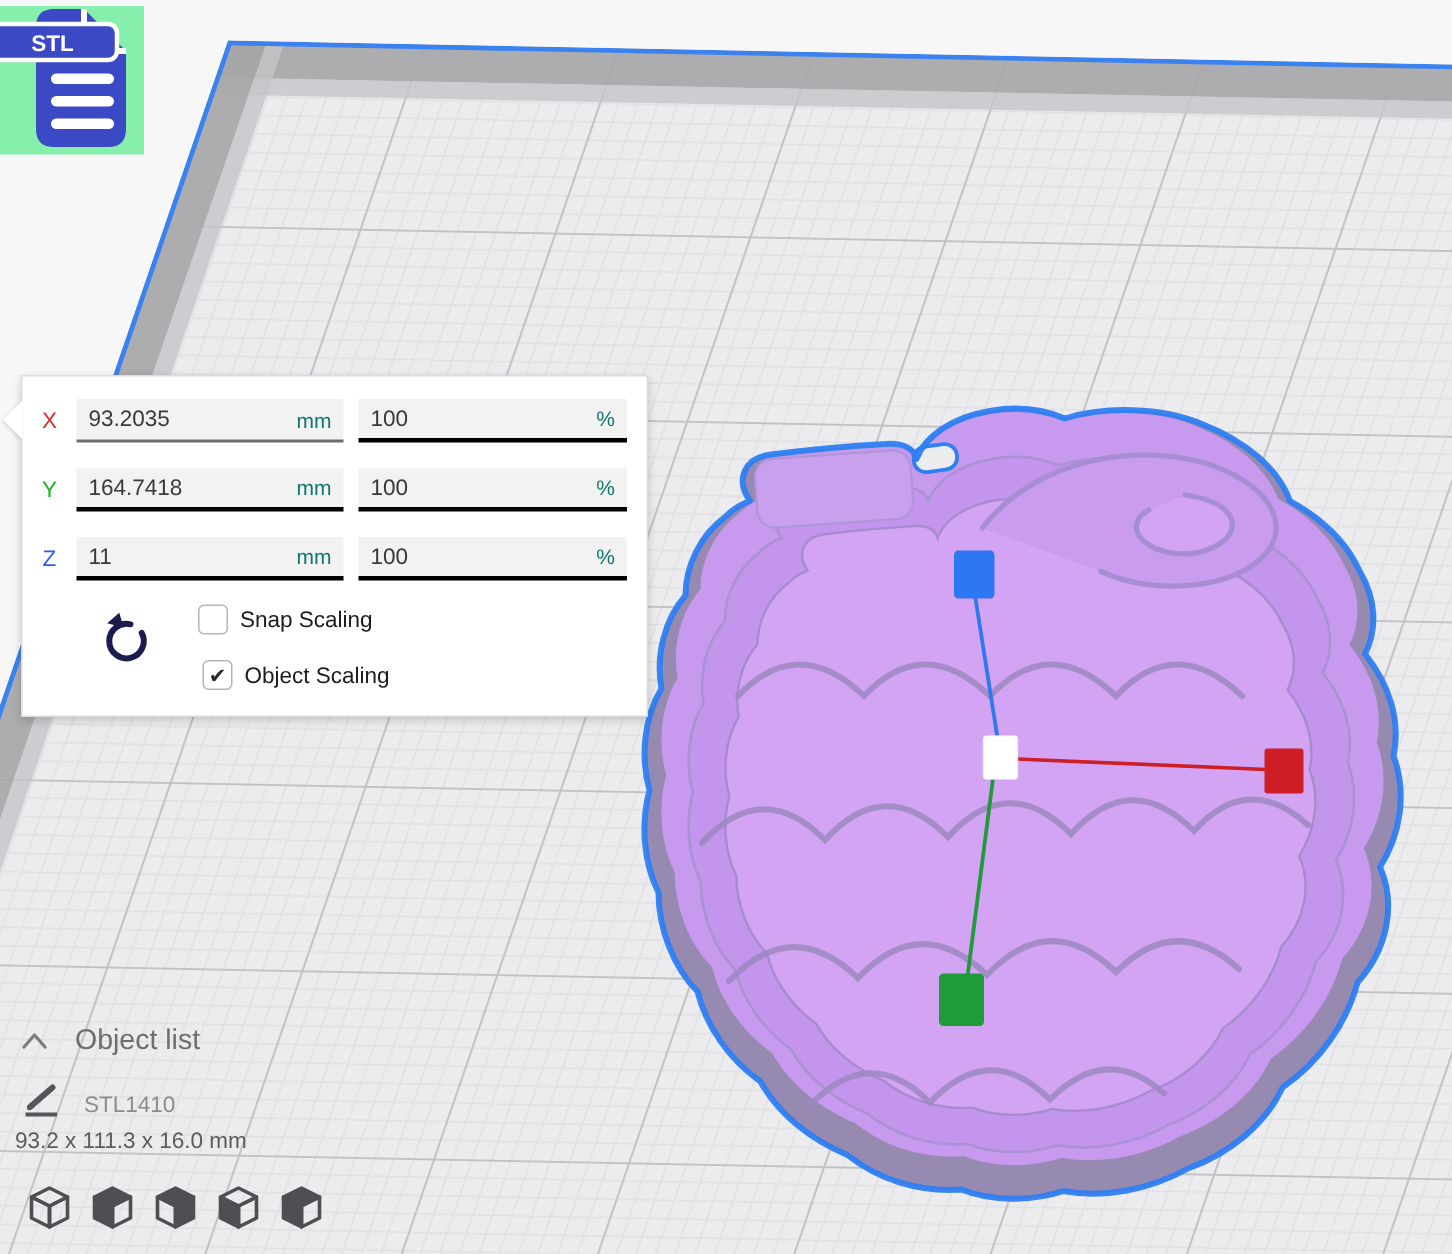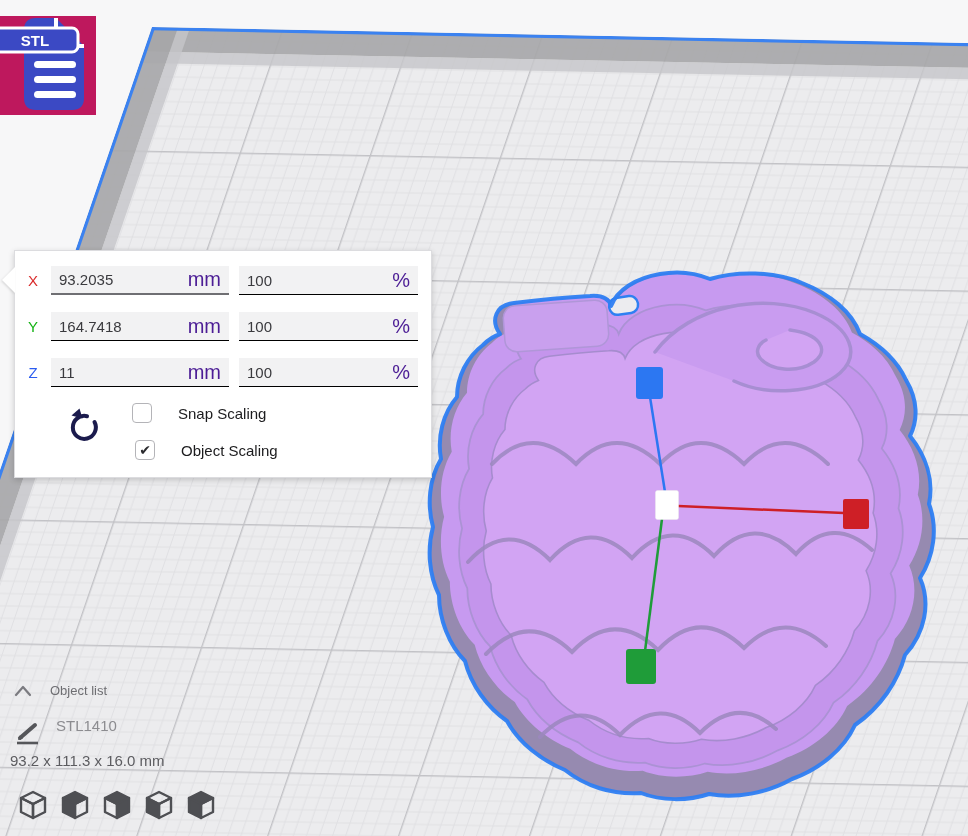--- a/index.html
+++ b/index.html
@@ -1,47 +1,47 @@
 <!DOCTYPE html>
 <html><head>
 <meta charset="utf-8">
 <style>
   html,body{margin:0;padding:0;background:#f7f7f8;}
   *{box-sizing:border-box;font-family:"Liberation Sans", sans-serif;}
   #app{position:relative;width:968px;height:836px;overflow:hidden;background:#f7f7f8;}
   #scene{position:absolute;left:0;top:0;}
 
   
-  .stl-logo{position:absolute;left:0;top:16px;width:96px;height:99px;background:#be185d;}
+  .stl-logo{position:absolute;left:0;top:4px;width:96px;height:99px;background:#86efac;}
 
   
   .tool-panel{position:absolute;left:14px;top:250px;width:418px;height:228px;background:#ffffff;
     border:1px solid #dcdcdf;box-shadow:0 2px 6px rgba(0,0,0,0.18);}
   .panel-notch{position:absolute;left:-13px;top:16px;width:0;height:0;
     border-top:13px solid transparent;border-bottom:13px solid transparent;border-right:13px solid #ffffff;
     filter:drop-shadow(-1px 1px 1px rgba(0,0,0,0.12));}
   .axis-row{position:absolute;left:0;height:29px;display:flex;align-items:center;}
   .axis-row .axis-label{width:36px;text-align:center;font-size:15px;}
   .axis-x{color:#da2d2d;} .axis-y{color:#14b214;} .axis-z{color:#2b5cf0;}
-  .field{height:29px;background:#f2f2f3;border-bottom:1px solid #000000;display:flex;align-items:center;justify-content:space-between;padding:0 8px;}
+  .field{height:29px;background:#f2f2f3;border-bottom:3px solid #000000;display:flex;align-items:center;justify-content:space-between;padding:0 8px;}
   .field.focused{border-bottom:2px solid #6f6f73;}
   .field .val{font-size:15px;color:#3a3a3e;}
-  .field .unit{font-size:20px;color:#4c1d95;}
+  .field .unit{font-size:14px;color:#0f766e;}
   .f-mm{width:178px;margin-left:0;}
   .f-pct{width:179px;margin-left:10px;}
   .check-row{position:absolute;display:flex;align-items:center;}
   .checkbox{width:20px;height:20px;border:1.5px solid #b4b4b8;border-radius:4px;background:#fff;
     display:flex;align-items:center;justify-content:center;font-size:14px;color:#2a2a2e;line-height:1;}
-  .check-label{margin-left:26px;font-size:15px;color:#1c1c1e;}
+  .check-label{margin-left:8px;font-size:15px;color:#1c1c1e;}
   .reset-btn{position:absolute;left:52px;top:156px;width:36px;height:38px;background:none;border:none;padding:0;cursor:pointer;}
 
   
   .obj-toggle{position:absolute;left:14px;top:683px;display:flex;align-items:center;}
-  .obj-toggle .lbl{margin-left:18px;font-size:13px;color:#6e6e72;}
-  .obj-item{position:absolute;left:14px;top:717px;display:flex;align-items:flex-start;}
+  .obj-toggle .lbl{margin-left:18px;font-size:19px;color:#6e6e72;}
+  .obj-item{position:absolute;left:14px;top:717px;display:flex;align-items:flex-end;}
   .obj-item .name{margin-left:14px;font-size:15px;color:#8c8c90;}
   .obj-dims{position:absolute;left:10px;top:752px;font-size:15px;color:#5c5c60;}
   .view-toolbar{position:absolute;left:18px;top:789px;display:flex;gap:12px;}
   .view-btn{width:30px;height:32px;background:none;border:none;padding:0;cursor:pointer;}
 </style>
 </head>
 <body>
 
 <div id="app">
 

